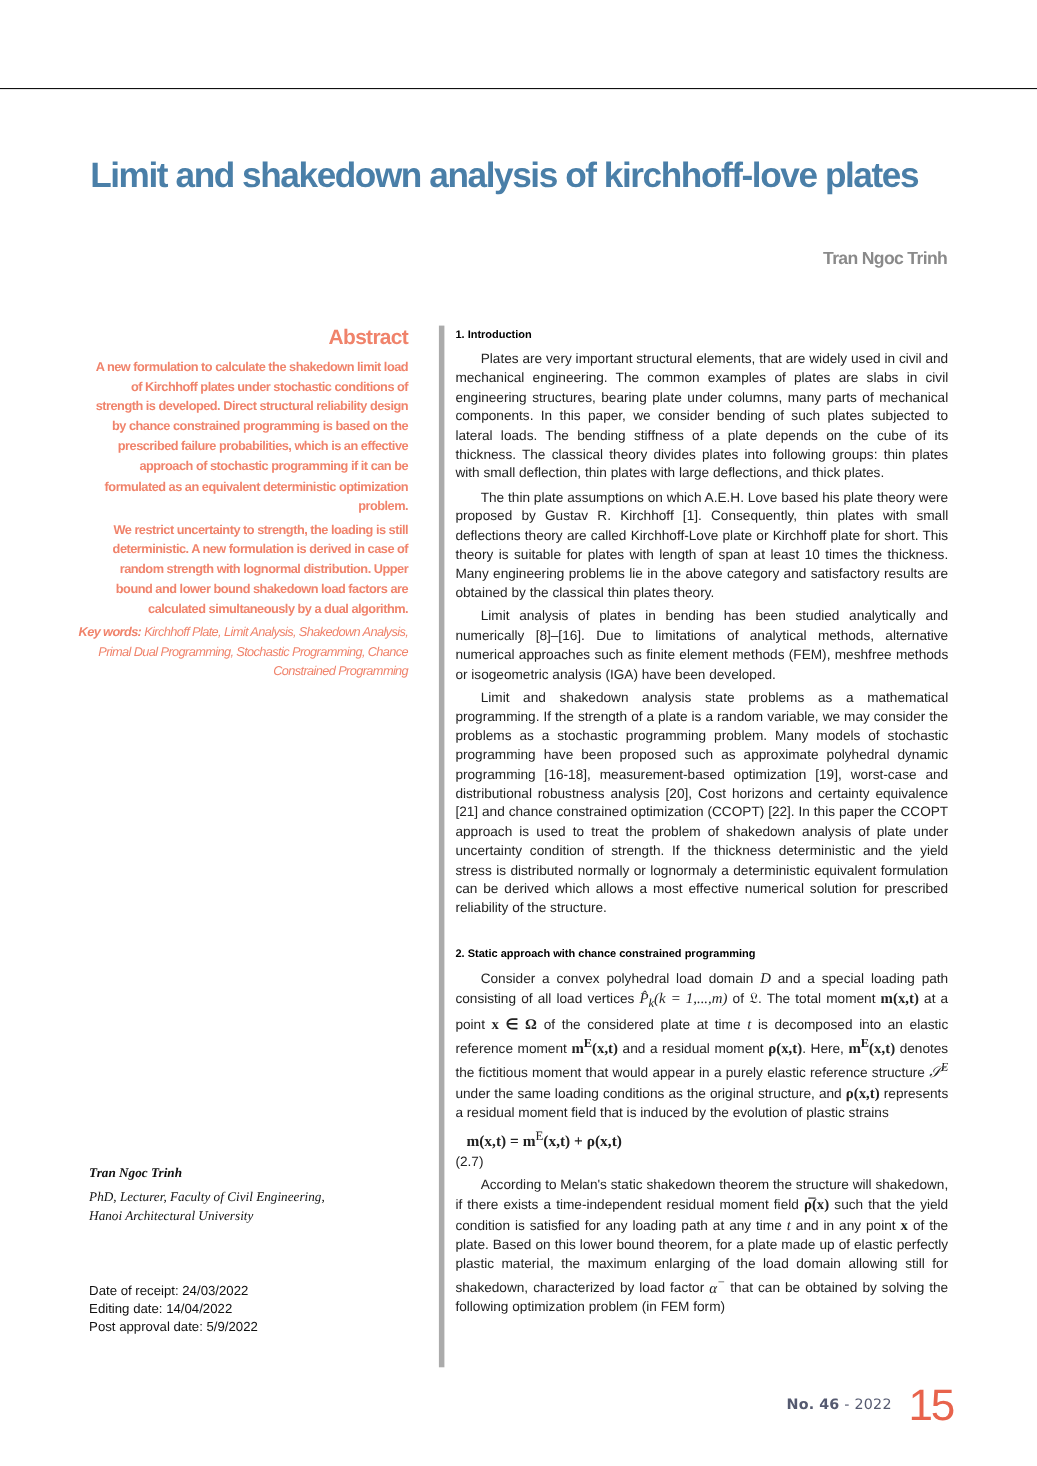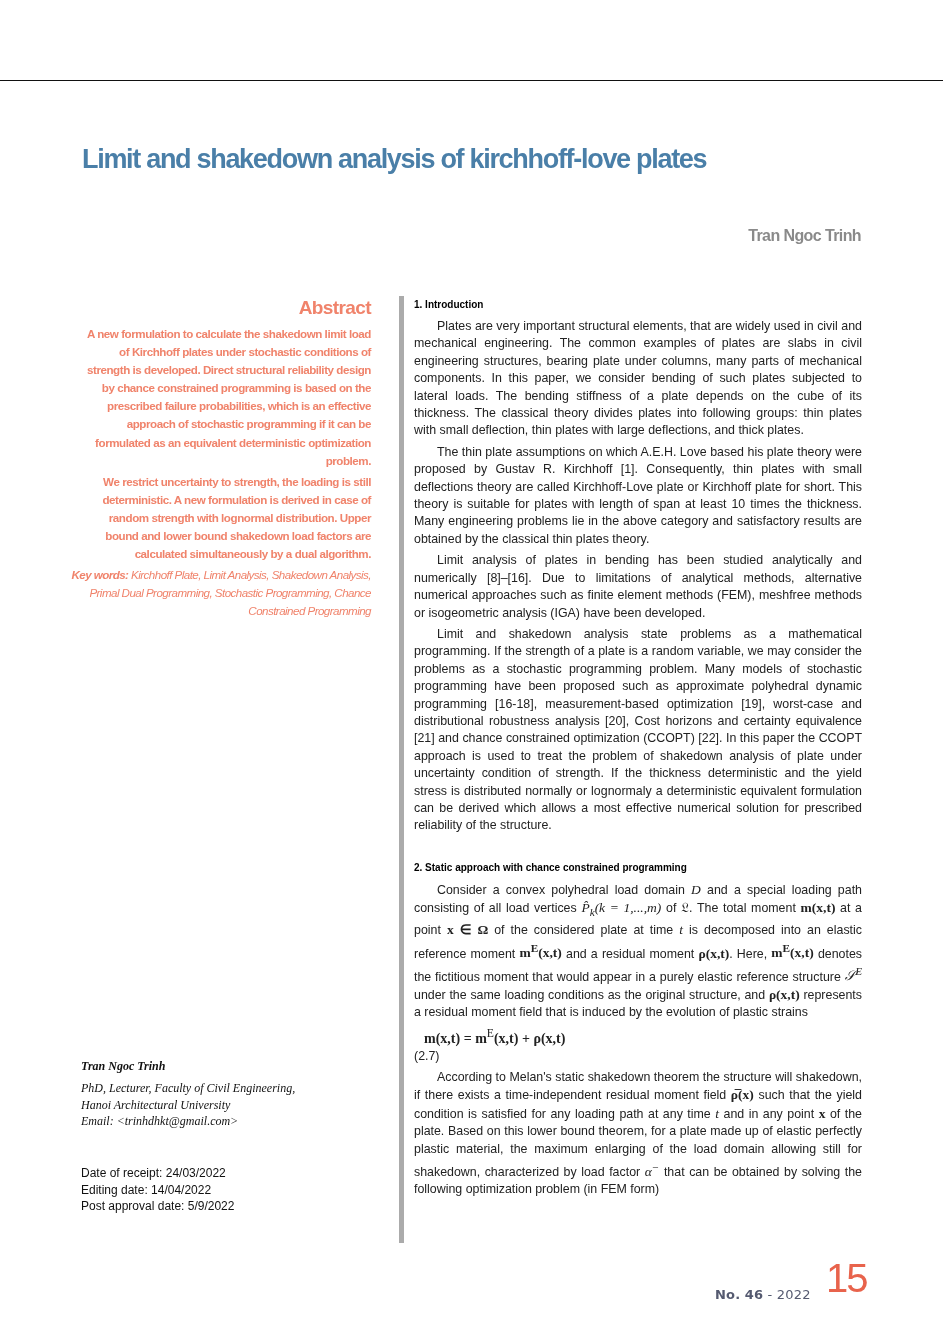--- a/index.html
+++ b/index.html
@@ -1,21 +1,21 @@
 <!DOCTYPE html>
 <html><head>
 <meta charset="utf-8">
 <style>
   html, body { margin: 0; padding: 0; background: #ffffff; }
   body { width: 943px; height: 1333px; position: relative; overflow: hidden; font-family: "Liberation Sans", sans-serif; }
 
   .top-rule { position: absolute; left: 0; top: 80px; width: 943px; height: 1px; background: #111; }
 
   .title { position: absolute; left: 82px; top: 141px; width: 800px; margin: 0;
-           font-family: "Liberation Sans", sans-serif; font-weight: bold; font-size: 27px; line-height: 37px;
+           font-family: "Liberation Sans", sans-serif; font-weight: bold; font-size: 32px; line-height: 37px;
            color: #4a7fa8; letter-spacing: -1.3px; }
   .title span { display: block; }
 
   .author-top { position: absolute; right: 82px; top: 227px; font-family: "Liberation Sans", sans-serif;
                 font-weight: bold; font-size: 16px; color: #8a8a8a; letter-spacing: -0.6px; }
 
   
   .abstract-col { position: absolute; left: 62px; top: 296px; width: 309px; text-align: right; }
   .abstract-heading { font-family: "Liberation Sans", sans-serif; font-weight: bold; font-size: 19px;
                       color: #f0836b; margin: 0 0 5px 0; letter-spacing: -0.6px; line-height: 24px; }
@@ -40,21 +40,21 @@
   .sec-heading { font-weight: bold; font-size: 10px; margin: 0 0 5px 0; color: #000; line-height: 17px; }
   .para { margin: 0 0 4px 0; text-align: justify; text-indent: 23px; }
   .math { font-family: "Liberation Serif", serif; font-size: 13.5px; }
   .mb { font-family: "Liberation Serif", serif; font-weight: bold; font-size: 13.5px; }
   .mi { font-family: "Liberation Serif", serif; font-style: italic; font-size: 13.5px; }
   .eq { font-family: "Liberation Serif", serif; font-size: 14px; margin: 2px 0 0 0; padding-left: 10px; line-height: 18px; }
   .eq-num { margin: 0 0 4px 0; line-height: 17px; }
   .sec2 { margin-top: 24px; }
 
   .footer-issue { position: absolute; left: 715px; top: 1270px; font-family: "DejaVu Sans", sans-serif; font-size: 13px;
-                  color: #555a70; letter-spacing: 0.2px; margin-top: 17px; }
+                  color: #555a70; letter-spacing: 0.2px; }
   .footer-issue .no { font-weight: bold; }
   .footer-issue .num { font-weight: bold; }
   .page-num { position: absolute; left: 826px; top: 1256px; font-family: Liberation Sans, sans-serif; font-weight: 200;
               font-size: 40px; color: #e8634c; line-height: 44px; letter-spacing: -2px; }
 </style>
 </head>
 <body>
 
 <div class="top-rule"></div>
 
@@ -70,21 +70,20 @@
   <p class="keywords">
     <span class="kw-label">Key words:</span>
     <span>Kirchhoff Plate, Limit Analysis, Shakedown Analysis, Primal Dual Programming, Stochastic Programming, Chance Constrained Programming</span>
   </p>
 </div>
 
 <div class="affil">
   <p class="aname">Tran Ngoc Trinh</p>
   <p class="aline">PhD, Lecturer, Faculty of Civil Engineering,</p>
   <p class="aline">Hanoi Architectural University</p>
-  <p class="aline">Email: &lt;trinhdhkt@gmail.com&gt;</p>
 </div>
 
 <div class="dates">
   <div>Date of receipt: 24/03/2022</div>
   <div>Editing date: 14/04/2022</div>
   <div>Post approval date: 5/9/2022</div>
 </div>
 
 <div class="divider"></div>
 

